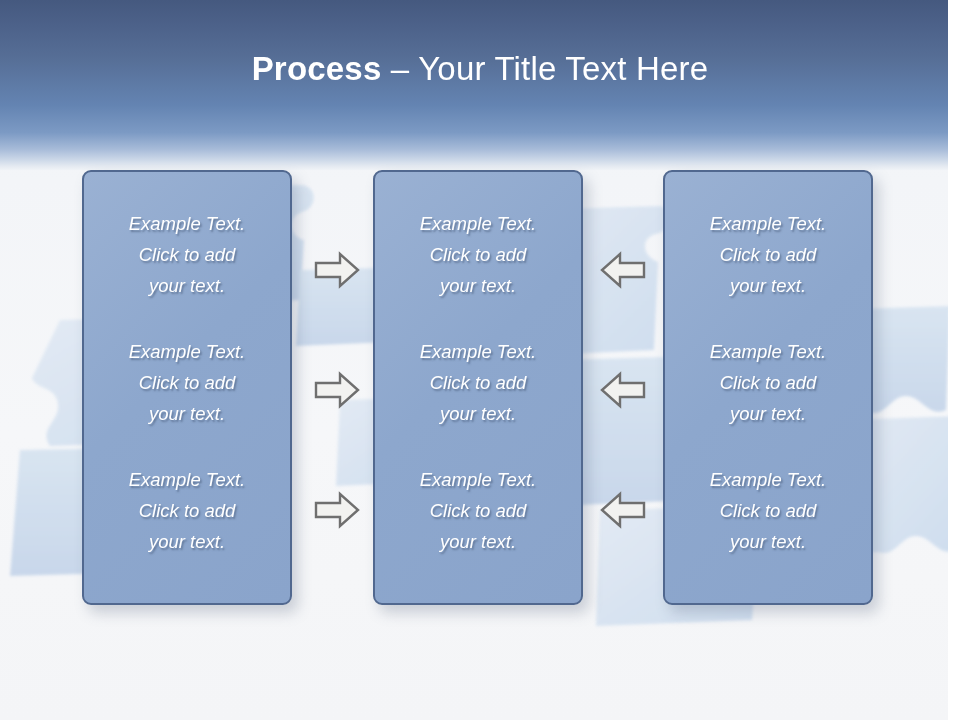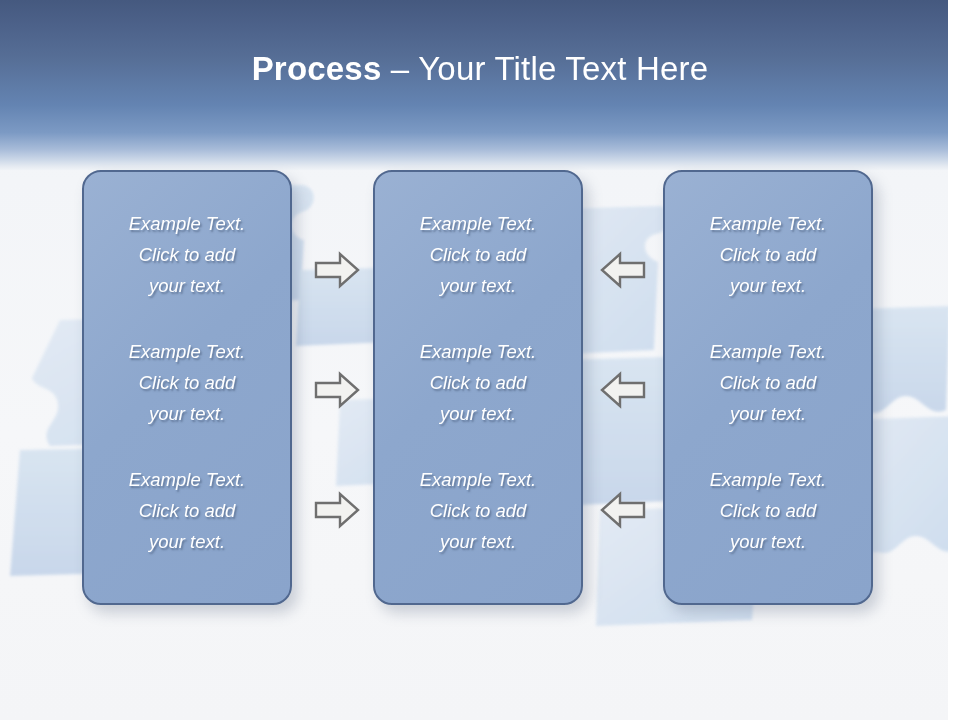--- a/index.html
+++ b/index.html
@@ -72,21 +72,21 @@
   }
   .title .strong { font-weight: bold; }
   .title .light  { font-weight: normal; }
 
   
   .col {
     position: absolute;
     top: 170px;
     width: 210px;
     height: 435px;
-    border-radius: 19px;
+    border-radius: 9px;
     border: 2px solid #51688f;
     background: linear-gradient(135deg, #9ab1d3 0%, #8da7cd 45%, #8aa4cb 100%);
     box-shadow: 6px 8px 14px rgba(90,105,130,0.28);
     box-sizing: border-box;
     display: flex;
     flex-direction: column;
     justify-content: flex-start;
     padding-top: 36px;
   }
   #col-0 { left: 82px; }

